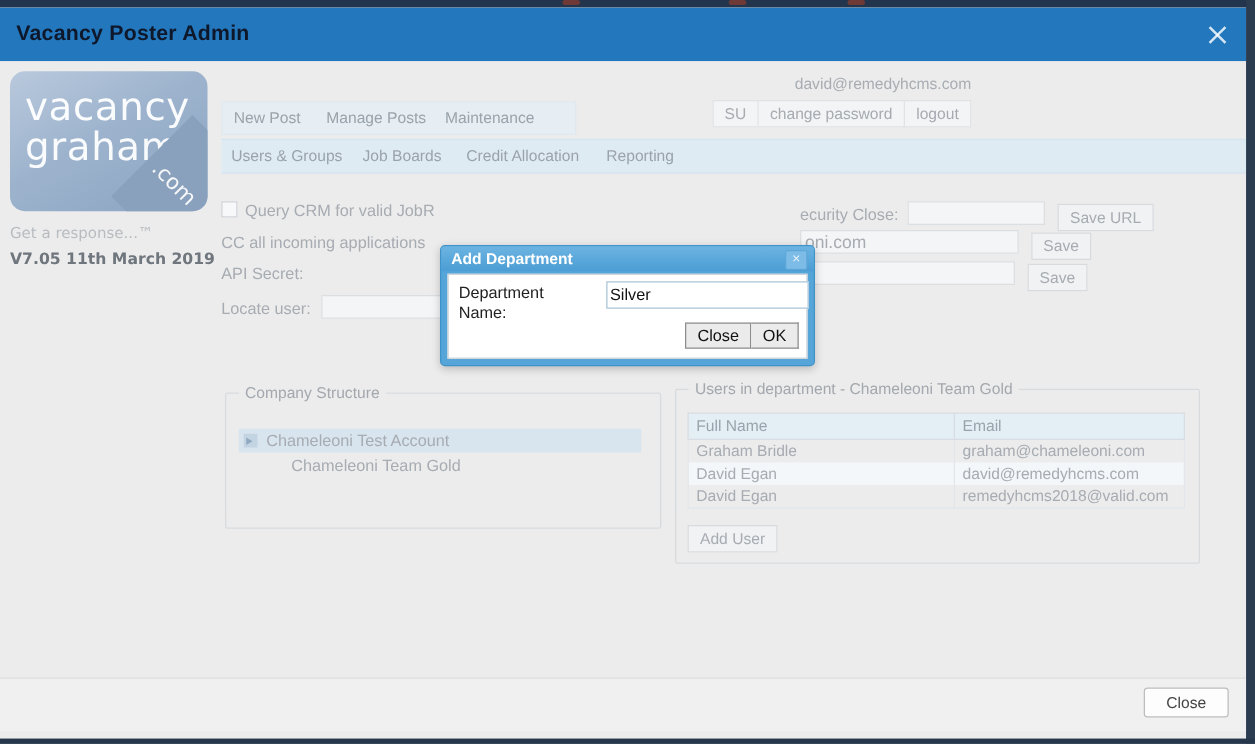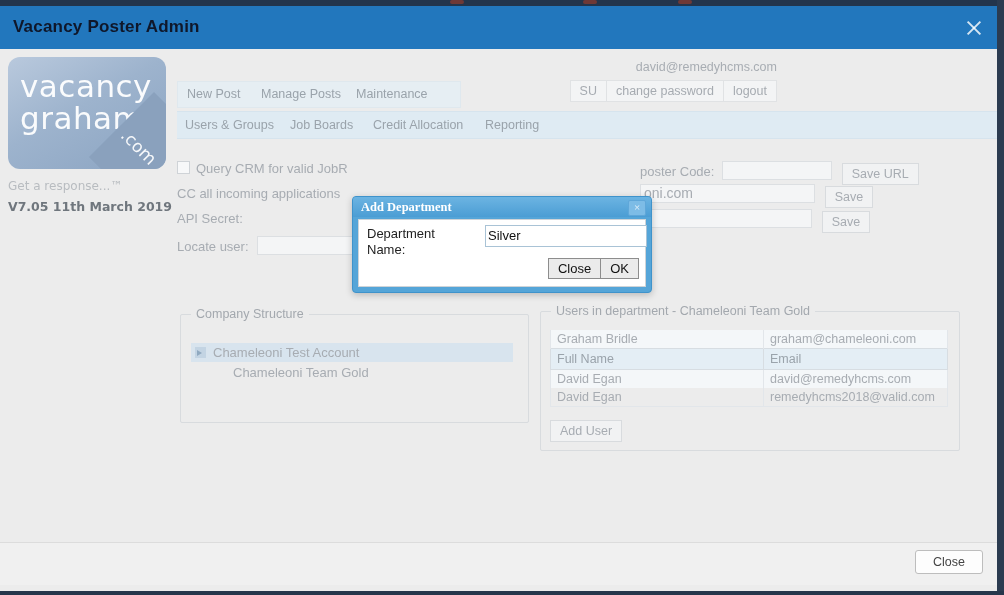--- a/index.html
+++ b/index.html
@@ -79,21 +79,21 @@
   table.users th{background:#e4eef5;border:1px solid #d7dde2;text-align:left;padding:3px 6px;color:#9aa3ab;font-weight:normal;}
   table.users td{border-left:1px solid #e2e6ea;border-right:1px solid #e2e6ea;padding:2px 6px;color:#a7acb2;}
   table.users tr:nth-child(odd) td{background:#f4f7f9;}
   table.users tr:last-child td{border-bottom:1px solid #e2e6ea;}
 
   
   .dlg{position:absolute;left:352px;top:147px;width:298px;height:95px;
        background:#55a5d8;border:1px solid #3f93cb;border-radius:4px;
        box-shadow:0 2px 7px rgba(0,0,0,.22);}
   .dlg-bar{position:absolute;left:0;top:0;width:298px;height:20px;
-       background:linear-gradient(#6cb4e2,#4b9dd4);border-radius:3px 3px 0 0;font-family:Liberation Serif, serif;}
+       background:linear-gradient(#6cb4e2,#4b9dd4);border-radius:3px 3px 0 0;}
   .dlg-bar .dt{position:absolute;left:8px;top:3px;color:#fff;font-size:12.5px;font-weight:bold;}
   .dlg-x{position:absolute;right:5px;top:3px;width:16px;height:14px;background:#7dbce6;border:1px solid #5fa7d9;border-radius:2px;color:#e9f3fb;font-size:11px;line-height:12px;text-align:center;cursor:pointer;}
   .dlg-body{position:absolute;left:5px;top:22px;width:286px;height:66px;background:#fff;border:1px solid #cfd4d8;}
   .dlg-lab{position:absolute;left:8px;top:6px;width:100px;font-size:13px;color:#222;line-height:16px;}
   .dlg-inp{position:absolute;left:126px;top:5px;width:156px;height:20px;background:#fff;border:1px solid #a9c3d6;color:#111;font-size:13px;padding:0 2px;line-height:20px;}
   .dlg-btns{position:absolute;right:6px;top:38px;display:flex;}
   .dlg-btns .db{padding:2px 9px;background:#ebebeb;border:1px solid #8d8d8d;color:#111;font-size:13px;cursor:pointer;}
   .dlg-btns .db + .db{border-left:none;}
 </style>
 </head>
@@ -146,21 +146,21 @@
           <div class="navitem" style="left:196px;top:6px">Credit Allocation</div>
           <div class="navitem" style="left:308px;top:6px">Reporting</div>
         </div>
 
         <div class="frm">
 
           <div class="row" style="top:8px">
             <span class="cb"></span><span>Query CRM for valid JobR</span>
           </div>
           <div class="row" style="left:463px;top:8px">
-            <span>poster Code:</span>
+            <span>ecurity Close:</span>
             <span class="inp" style="width:108px;margin-left:4px"></span>
             <span class="btn" style="margin-left:6px">Save URL</span>
           </div>
 
           <div class="row" style="top:33px">
             <span>CC all incoming applications</span>
           </div>
           <div class="row" style="left:463px;top:31px">
             <span class="inp" style="width:170px;color:#a7acb2;font-size:14px;padding-left:3px;line-height:17px;overflow:hidden">oni.com</span>
             <span class="btn" style="margin-left:6px">Save</span>
@@ -191,26 +191,26 @@
           <div class="tree-row" style="left:52px;top:50px;">
             <span>Chameleoni Team Gold</span>
           </div>
         </div>
 
         <div class="fs" style="left:540px;top:262px;width:418px;height:138px;">
           <div class="lg">Users in department - Chameleoni Team Gold</div>
           <table class="users" style="left:9px;top:18px;position:absolute;">
             <tbody>
                 <tr>
+              <th style="width:200px">Full Name</th>
+              <th>Email</th>
+            </tr>
+            <tr>
               <td>Graham Bridle</td>
               <td>graham@chameleoni.com</td>
-            </tr>
-            <tr>
-              <th style="width:200px">Full Name</th>
-              <th>Email</th>
             </tr>
             <tr>
               <td>David Egan</td>
               <td>david@remedyhcms.com</td>
             </tr>
             <tr>
               <td>David Egan</td>
               <td>remedyhcms2018@valid.com</td>
             </tr>
           </tbody>

